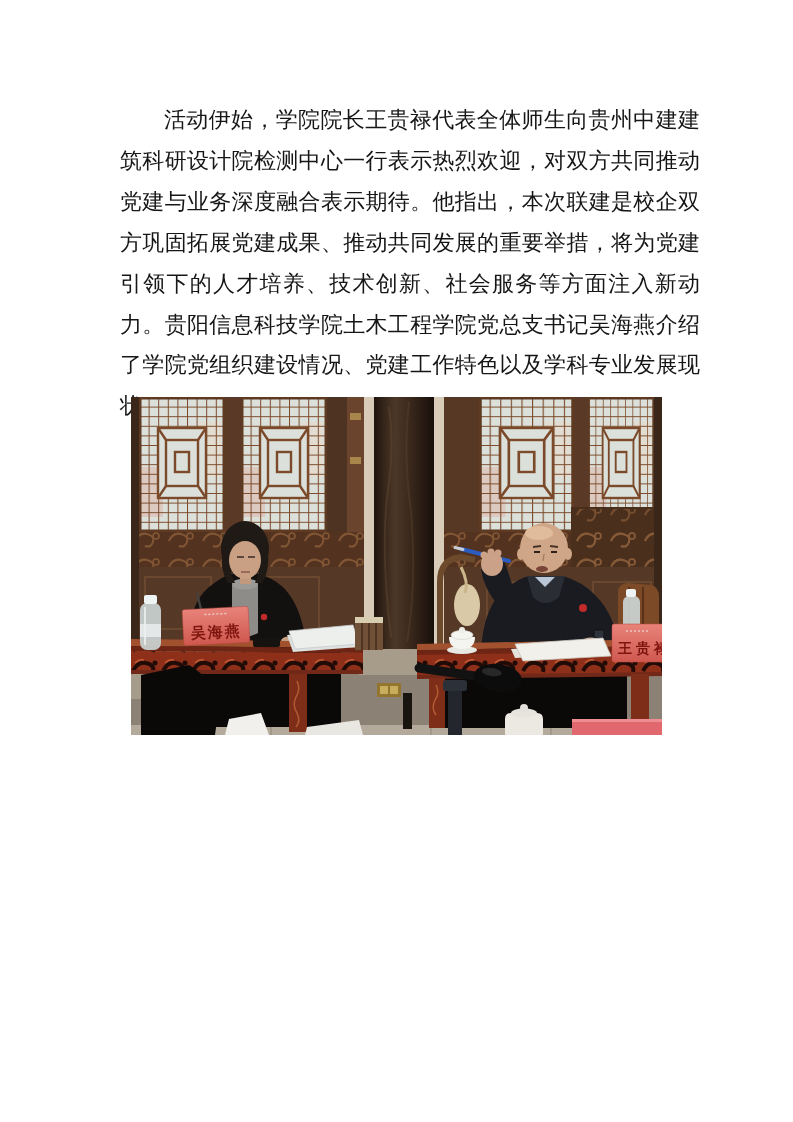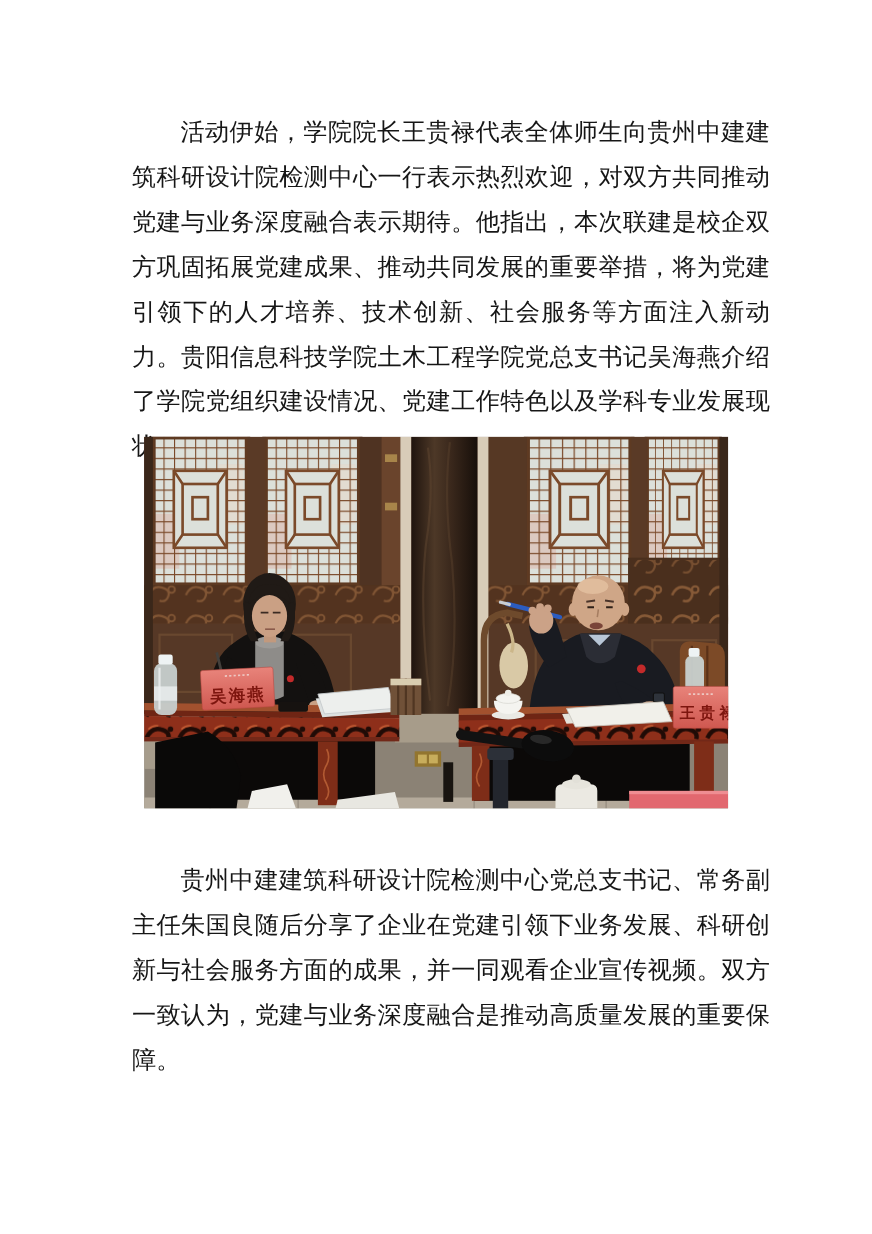--- a/index.html
+++ b/index.html
@@ -256,15 +256,14 @@
       </g>
       <g>
         <rect x="441" y="322" width="90" height="16" fill="#e2686f"></rect>
         <rect x="441" y="322" width="90" height="3" fill="#ef8d92"></rect>
       </g>
       <path d="M98,322 L130,316 L138,338 L94,338 Z" fill="#f1f0ec"></path>
       <path d="M176,330 L228,323 L232,338 L174,338 Z" fill="#e8e7e1"></path>
     </svg>
   </div>
 
-  <div id="para2" class="para">贵州中建建筑科研设计院检测中心党总支书记、常务副主任朱国良随后分享了企业在党建引领下业务发展、科研创新与社会服务方面的成果，并一同观看企业宣传视频。双方一致认为，党建与业务深度融合是推动高质量发展的重要保障。</div>
 
 </div>
 
 </body></html>

